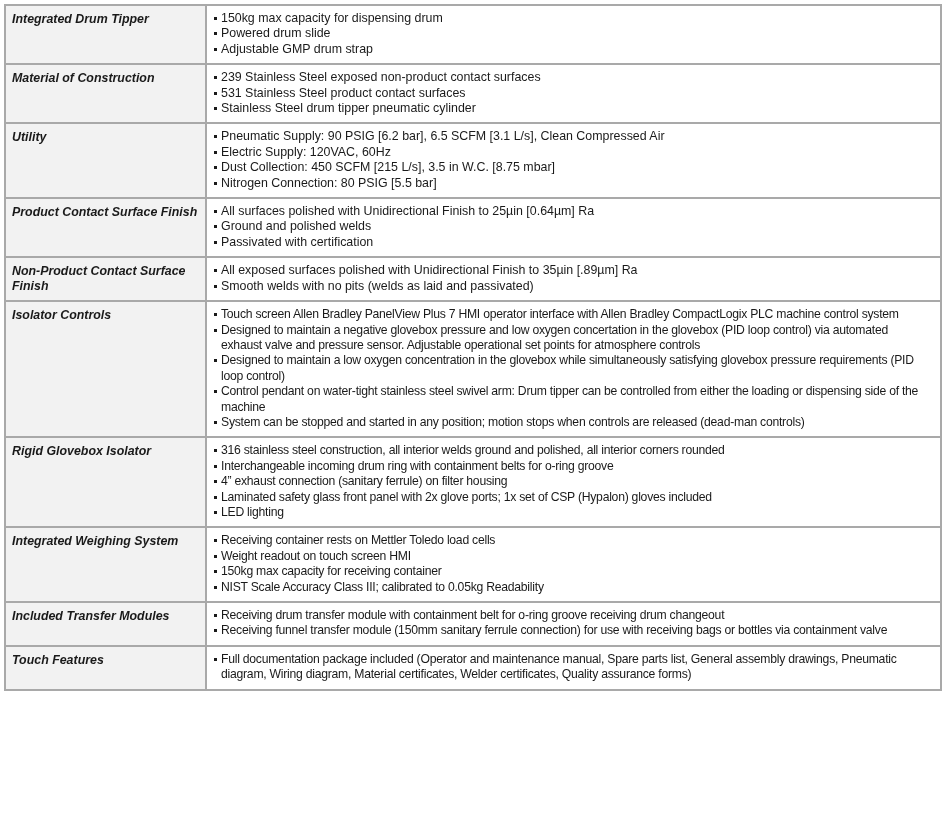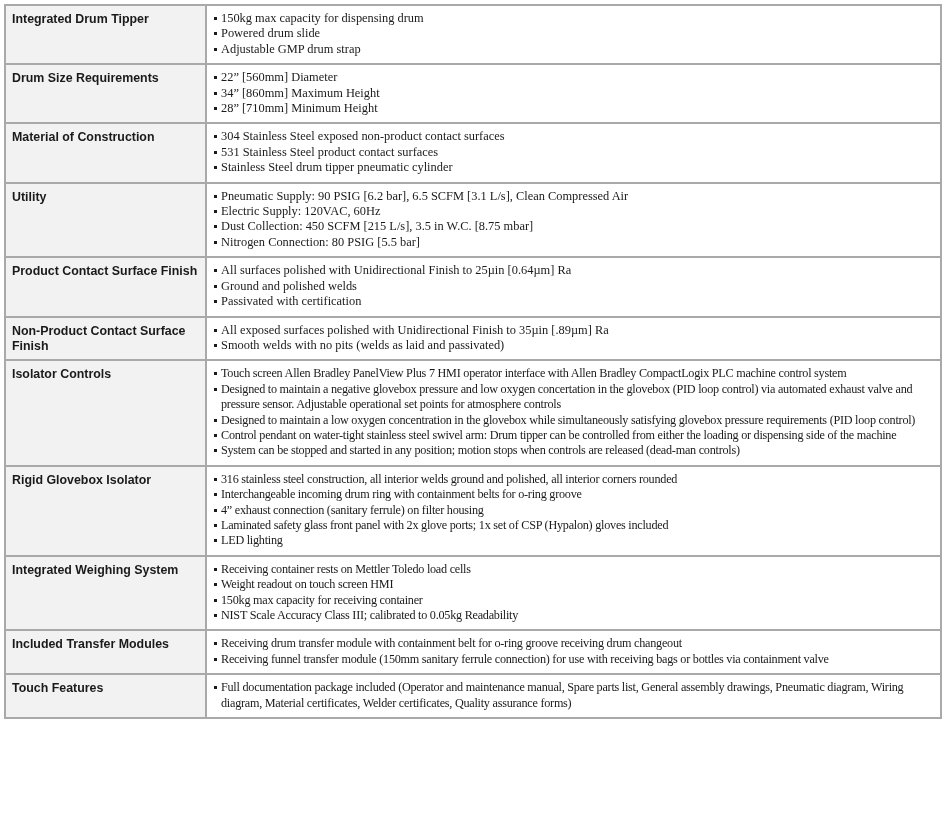--- a/index.html
+++ b/index.html
@@ -24,20 +24,21 @@
       border: 2px solid #a9a9a9;
     }
     .spec-table td {
       border: 2px solid #a9a9a9;
       vertical-align: top;
       padding: 0;
     }
     .label-cell {
       width: 200px;
       background: #f2f2f2;
+      font-style: italic;
     }
     .label-text {
       display: block;
       font-weight: bold;
       font-size: 12.4px;
       line-height: 15px;
       padding: 6px 6px 0 6px;
     }
     .value-cell {
       background: #ffffff;
@@ -45,21 +46,20 @@
     .items {
       list-style: none;
       margin: 0;
       padding: 5px 8px 6px 7px;
     }
     .items li {
       font-size: 12.4px;
       line-height: 15.4px;
       position: relative;
       padding-left: 7px;
-      font-family: Liberation Serif, serif;
     }
     .items li .bullet {
       position: absolute;
       left: 0;
       top: 6px;
       width: 3px;
       height: 3px;
       background: #1a1a1a;
     }
     .items.condensed li {
@@ -84,37 +84,25 @@
         <td class="value-cell">
           <ul class="items">
             <li><span class="bullet"></span><span>150kg max capacity for dispensing drum</span></li>
             <li><span class="bullet"></span><span>Powered drum slide</span></li>
             <li><span class="bullet"></span><span>Adjustable GMP drum strap</span></li>
           </ul>
         </td>
       </tr>
       <tr>
         <td class="label-cell">
-          <span class="label-text">Drum Size Requirements</span>
-        </td>
-        <td class="value-cell">
-          <ul class="items">
-            <li><span class="bullet"></span><span>22” [560mm] Diameter</span></li>
-            <li><span class="bullet"></span><span>34” [860mm] Maximum Height</span></li>
-            <li><span class="bullet"></span><span>28” [710mm] Minimum Height</span></li>
-          </ul>
-        </td>
-      </tr>
-      <tr>
-        <td class="label-cell">
           <span class="label-text">Material of Construction</span>
         </td>
         <td class="value-cell">
           <ul class="items">
-            <li><span class="bullet"></span><span>304 Stainless Steel exposed non-product contact surfaces</span></li>
+            <li><span class="bullet"></span><span>239 Stainless Steel exposed non-product contact surfaces</span></li>
             <li><span class="bullet"></span><span>531 Stainless Steel product contact surfaces</span></li>
             <li><span class="bullet"></span><span>Stainless Steel drum tipper pneumatic cylinder</span></li>
           </ul>
         </td>
       </tr>
       <tr>
         <td class="label-cell">
           <span class="label-text">Utility</span>
         </td>
         <td class="value-cell">

